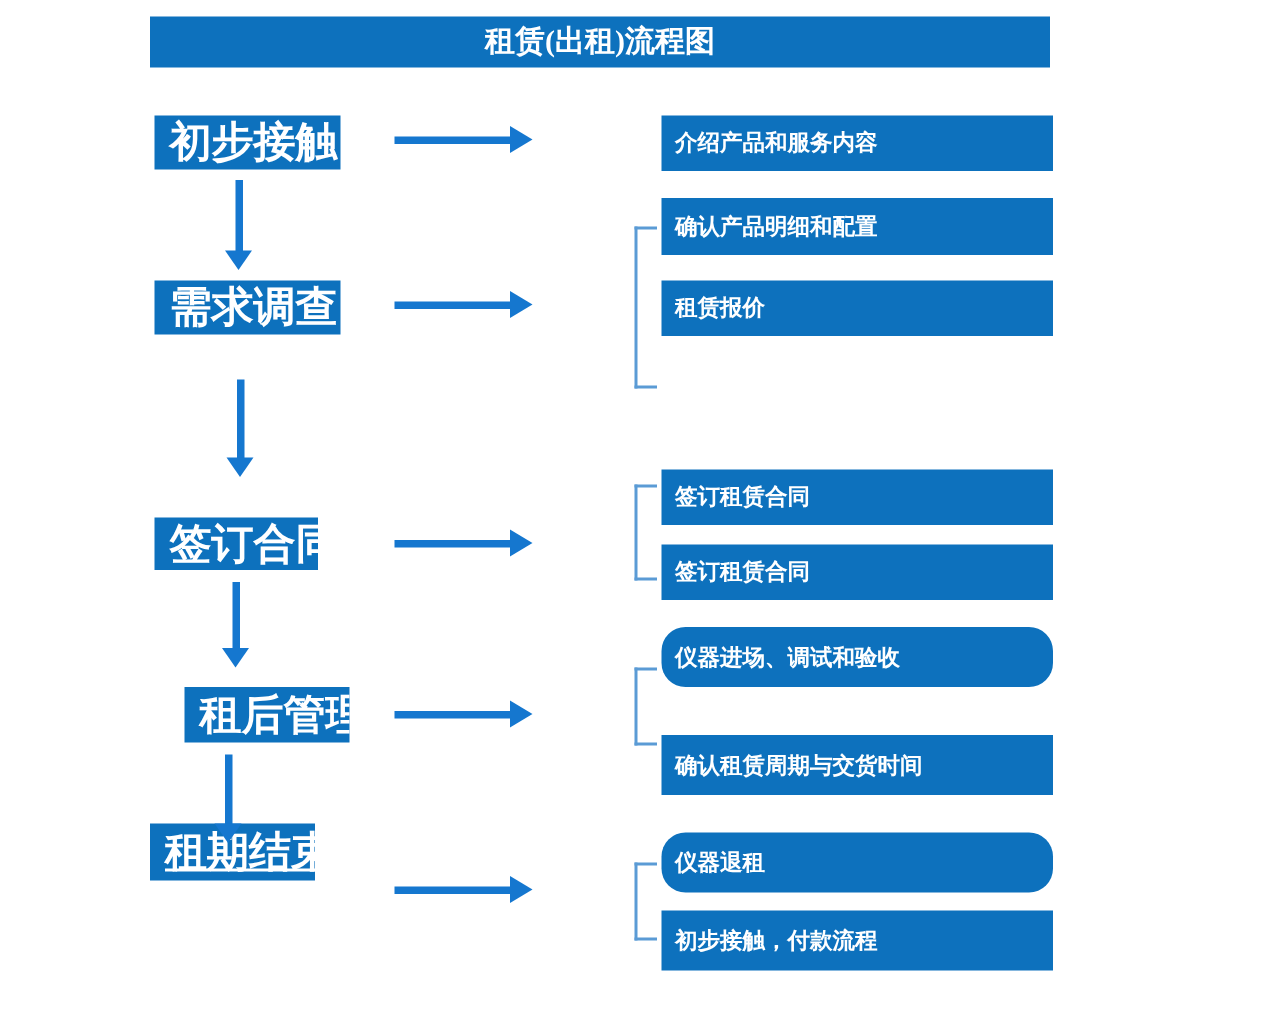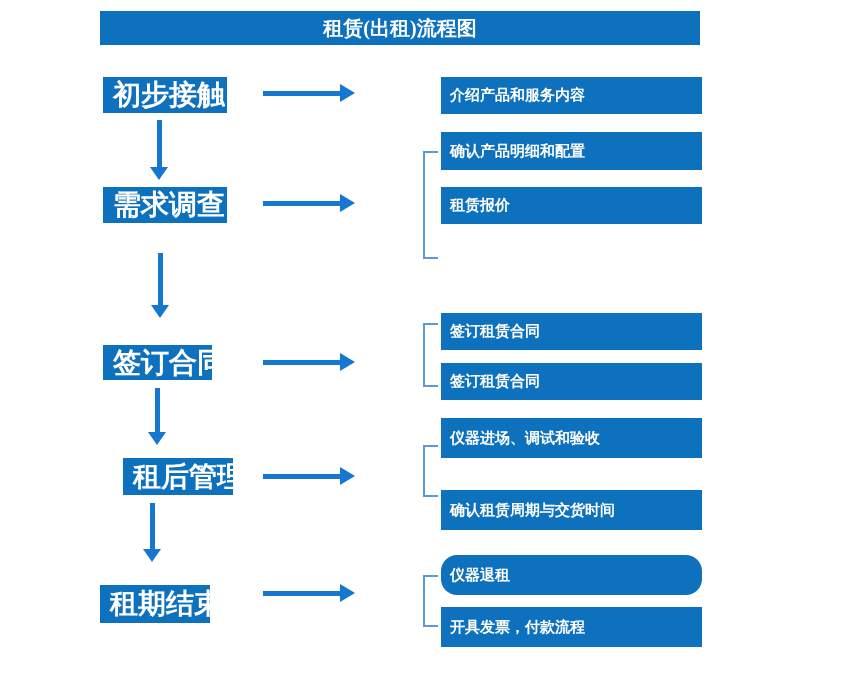--- a/index.html
+++ b/index.html
@@ -67,31 +67,31 @@
 <body>
 
 <div class="canvas">
 
   <div class="title-bar">租赁(出租)流程图</div>
 
   <div class="blue-box step-box" style="left:103px; top:77px; width:124px; height:36px;">初步接触</div>
   <div class="blue-box step-box" style="left:103px; top:187px; width:124px; height:36px;">需求调查</div>
   <div class="blue-box step-box" style="left:103px; top:345px; width:109px; height:35px;">签订合同</div>
   <div class="blue-box step-box" style="left:99px; top:458px; width:110px; height:37px;margin-left:24px;">租后管理</div>
-  <div class="blue-box step-box" style="left:100px; top:585px; width:110px; height:38px;">租期结束</div>
+  <div class="blue-box step-box" style="left:100px; top:549px; width:110px; height:38px;text-decoration:underline;">租期结束</div>
 
   <div class="blue-box detail-box" style="top:77px; height:37px;">介绍产品和服务内容</div>
   <div class="blue-box detail-box" style="top:132px; height:38px;">确认产品明细和配置</div>
   <div class="blue-box detail-box" style="top:187px; height:37px;">租赁报价</div>
   <div class="blue-box detail-box" style="top:313px; height:37px;">签订租赁合同</div>
   <div class="blue-box detail-box" style="top:363px; height:37px;">签订租赁合同</div>
-  <div class="blue-box detail-box" style="top:418px; height:40px;">仪器进场、调试和验收</div>
+  <div class="blue-box detail-box" style="top:418px; height:40px;border-radius:16px;">仪器进场、调试和验收</div>
   <div class="blue-box detail-box" style="top:490px; height:40px;">确认租赁周期与交货时间</div>
   <div class="blue-box detail-box" style="top:555px; height:40px;border-radius:16px;">仪器退租</div>
-  <div class="blue-box detail-box" style="top:607px; height:40px;">开具发票，付款流程</div>
+  <div class="blue-box detail-box" style="top:607px; height:40px;">初步接触，付款流程</div>
 
   <div class="h-arrow" style="top:84px;">
       <div class="shaft"></div>
       <div class="head"></div>
     </div>
   <div class="h-arrow" style="top:194px;">
       <div class="shaft"></div>
       <div class="head"></div>
     </div>
   <div class="h-arrow" style="top:353px;">

